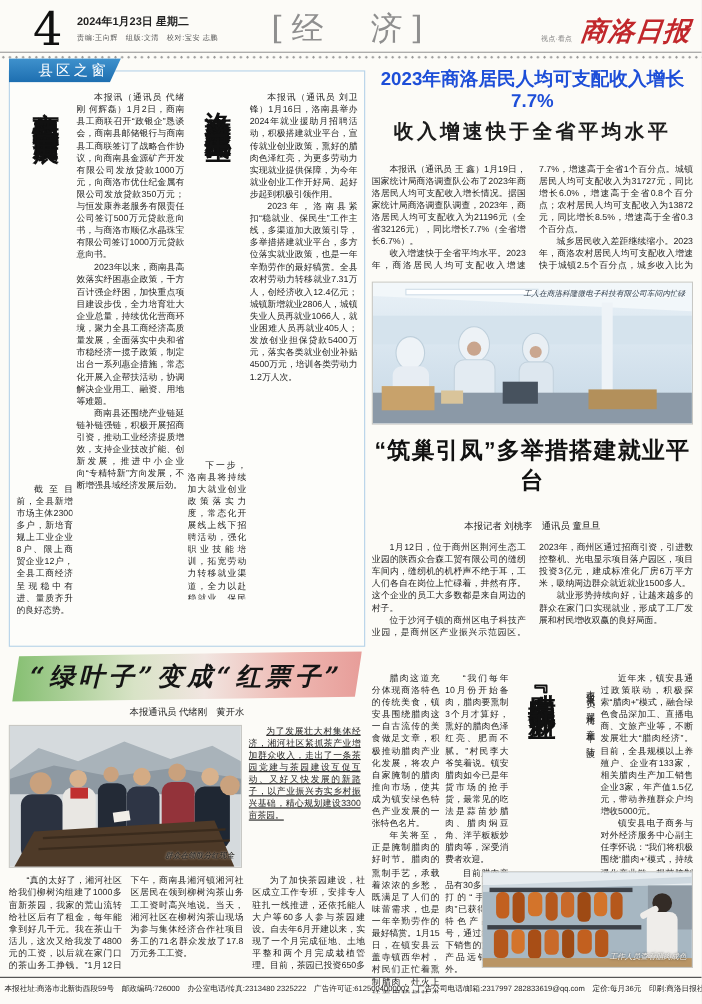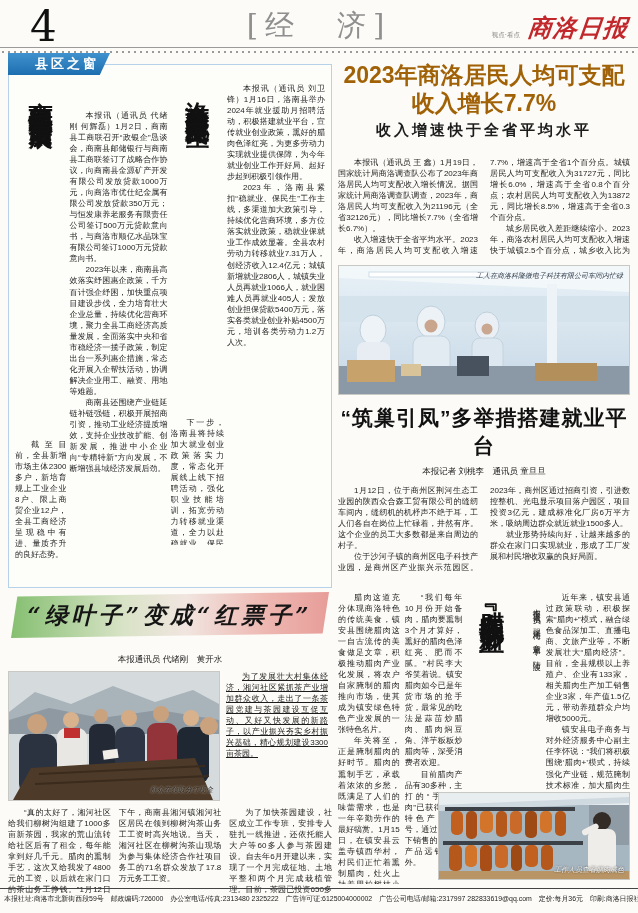--- a/index.html
+++ b/index.html
@@ -21,75 +21,79 @@
     background-image:radial-gradient(circle,#9a9a9a 1px,transparent 1.2px); background-size:6px 4px; background-repeat:repeat-x; }
 
   
   .body-txt p { font-size:8px; line-height:1.38; text-align:justify; text-indent:2em; color:#1e1e1e; }
   .clip { overflow:hidden; }
   .v-head { writing-mode:vertical-rl; text-orientation:upright; font-weight:900; color:#111; margin:0 auto; }
   .byline { text-align:center; font-size:8.5px; color:#222; }
 
   
   .leftbox { position:absolute; left:8px; top:64px; width:324px; height:524px; border:1px solid #b5d2e8; background:#fdfdfa; }
-  .banner { position:absolute; top:-12px; left:-1px; width:102px; height:22px; background:linear-gradient(#3f92cd,#1d6eb0); color:#fff; font-weight:bold; font-size:13px; letter-spacing:3px; display:flex; align-items:center; justify-content:center; clip-path:polygon(0 0,100% 0,90% 100%,0 100%);padding-left:16px; }
+  .banner { position:absolute; top:-12px; left:-1px; width:102px; height:22px; background:linear-gradient(#3f92cd,#1d6eb0); color:#fff; font-weight:normal; font-size:13px; letter-spacing:3px; display:flex; align-items:center; justify-content:center; clip-path:polygon(0 0,100% 0,90% 100%,0 100%);padding-left:16px; }
   .leftbox .cols { display:flex; gap:3px; padding:18px 6px 6px 6px; height:100%; }
-  .colA { width:52px; } .colB { width:99px;margin-top:27px; } .colC { width:54px; } .colD { width:99px; }
+  .colA { width:52px; } .colB { width:99px; } .colC { width:54px; } .colD { width:99px; }
   .colA .v-head { font-size:24px; height:352px; letter-spacing:2px; }
   .colC .v-head { font-size:24px; height:330px; letter-spacing:2px; }
   .under-txt { margin-top:4px; height:128px; overflow:hidden; }
   .colB, .colD { height:498px; }
 
   
   .righttop { position:absolute; left:338px; top:62px; width:292px; height:526px; }
-  .inc-head { font-size:23px; font-weight:900; text-align:center; line-height:1.2; color:#a16207; }
-  .inc-sub { font-size:15px; font-weight:700; text-align:center; margin-top:4px; letter-spacing:3px; font-family:"DejaVu Serif",serif; }
+  .inc-head { font-size:17px; font-weight:900; text-align:center; line-height:1.2; color:#1d4ed8; }
+  .inc-sub { font-size:18px; font-weight:700; text-align:center; margin-top:4px; letter-spacing:3px; font-family:"DejaVu Serif",serif; }
   .inc-body { margin-top:17px; column-count:2; column-gap:12px; height:102px; overflow:hidden; }
   .photo { position:relative; border:1px solid #c8c8c4; }
   .photo1 { margin-top:6px; width:292px; height:130px; }
   .pcap { position:absolute; font-size:7px; font-style:italic; }
   .pcap1 { top:5px; right:6px; color:#2e3d4c; text-shadow:0 0 2px #fff; }
   .jobs-head { margin-top:9px; font-size:21px; font-weight:900; text-align:center; letter-spacing:1px; color:#111; }
-  .jobs-by { margin-top:6px; }
+  .jobs-by { margin-top:22px; }
   .jobs-body { margin-top:7px; column-count:2; column-gap:12px; height:186px; overflow:hidden; }
 
   
   .botleft { position:absolute; left:8px; top:592px; width:324px; height:292px; }
   .grad-banner { width:318px; height:46px; margin:0 auto; background:linear-gradient(90deg,#85bf71,#d8e3c6 35%,#f1e5e0 55%,#eeb7b1 80%,#e79d99); clip-path:polygon(2% 10%,100% 0,98% 90%,0 100%); display:flex; align-items:center; justify-content:center; }
   .grad-banner .t { font-family:"DejaVu Serif",serif; font-style:italic; font-weight:bold; font-size:23px; letter-spacing:4px; color:#151515; }
-  .tea-by { margin-top:16px; }
+  .tea-by { margin-top:4px; }
   .tea-row { display:flex; gap:6px; margin-top:5px;text-decoration:underline; }
   .photo2 { width:212px; height:130px; flex:none; }
   .pcap2 { bottom:5px; right:6px; color:#1b1b1b; text-shadow:0 0 2px #e8e4da; }
   .tea-side { width:102px; height:130px; overflow:hidden; }
   .tea-bottom { margin-top:6px; column-count:3; column-gap:8px; height:98px; overflow:hidden; }
 
   
   .botright { position:absolute; left:338px; top:592px; width:292px; height:292px; }
-  .br-cols { display:flex; gap:5px; height:292px; }
+  .br-cols { display:flex; gap:5px; height:292px;margin-top:19px; }
   .bcol1 { width:63px; height:292px; }
   .bcol2 { width:59px; height:292px; }
   .bacon-headwrap { width:52px; display:flex; flex-direction:column; align-items:center; }
   .bacon-head { font-size:25px; height:252px; letter-spacing:2px; }
   .bacon-by { writing-mode:vertical-rl; text-orientation:upright; font-size:8px; letter-spacing:2px; color:#222; width:18px; height:230px; margin-top:10px; }
   .bcol3 { width:86px; height:198px; }
   .photo3 { position:absolute; right:0; bottom:4px; width:192px; height:88px; }
   .pcap3 { bottom:4px; right:5px; color:#f6f4ef; text-shadow:0 0 2px #2a2a2a; }
 
   
   .foot-rule { position:absolute; left:0; top:888px; width:638px; border-top:1px solid #444; }
   .footer { position:absolute; left:4px; top:894px; width:630px; font-size:7px; color:#222; white-space:nowrap; transform:scaleX(.99); transform-origin:left; }
 </style>
 </head>
 <body>
 
 <div class="page">
 
   <div class="hdr">
     <div class="pagenum">4</div>
+    <div class="dateblk">
+      <div class="d">2024年1月23日 星期二</div>
+      <div class="c">责编:王向辉　组版:文清　校对:宝安 志鹏</div>
+    </div>
     <div class="section">[经　济]</div>
     <div class="note">视点·看点</div>
     <div class="masthead">商洛日报</div>
     <div class="rule-solid"></div>
     <div class="rule-dots"></div>
   </div>
 
   <div class="leftbox">
     <div class="banner">县区之窗</div>
     <div class="cols">
@@ -105,21 +109,21 @@
         <p>商南县还围绕产业链延链补链强链，积极开展招商引资，推动工业经济提质增效，支持企业技改扩能、创新发展，推进中小企业向“专精特新”方向发展，不断增强县域经济发展后劲。</p>
       </div>
       <div class="colC">
         <div class="v-head">洛南多措并举稳就业保民生</div>
         <div class="under-txt body-txt clip">
           <p>下一步，洛南县将持续加大就业创业政策落实力度，常态化开展线上线下招聘活动，强化职业技能培训，拓宽劳动力转移就业渠道，全力以赴稳就业、保民生、促发展。</p>
         </div>
       </div>
       <div class="colD body-txt clip">
         <p>本报讯（通讯员 刘卫锋）1月16日，洛南县举办2024年就业援助月招聘活动，积极搭建就业平台，宣传就业创业政策，熏好的腊肉色泽红亮，为更多劳动力实现就业提供保障，为今年就业创业工作开好局、起好步起到积极引领作用。</p>
-        <p>2023年，洛南县紧扣“稳就业、保民生”工作主线，多渠道加大政策引导，持续优化营商环境，多方位落实就业政策，稳就业保就业工作成效显著。全县农村劳动力转移就业7.31万人，创经济收入12.4亿元；城镇新增就业2806人，城镇失业人员再就业1066人，就业困难人员再就业405人；发放创业担保贷款5400万元，落实各类就业创业补贴4500万元，培训各类劳动力1.2万人次。</p>
+        <p>2023年，洛南县紧扣“稳就业、保民生”工作主线，多渠道加大政策引导，多举措搭建就业平台，多方位落实就业政策，也是一年辛勤劳作的最好犒赏。全县农村劳动力转移就业7.31万人，创经济收入12.4亿元；城镇新增就业2806人，城镇失业人员再就业1066人，就业困难人员再就业405人；发放创业担保贷款5400万元，落实各类就业创业补贴4500万元，培训各类劳动力1.2万人次。</p>
       </div>
     </div>
   </div>
 
   <div class="righttop">
     <div class="inc-head">2023年商洛居民人均可支配收入增长7.7%</div>
     <div class="inc-sub">收入增速快于全省平均水平</div>
     <div class="inc-body body-txt">
       <p>本报讯（通讯员 王 鑫）1月19日，国家统计局商洛调查队公布了2023年商洛居民人均可支配收入增长情况。据国家统计局商洛调查队调查，2023年，商洛居民人均可支配收入为21196元（全省32126元），同比增长7.7%（全省增长6.7%）。</p>
       <p>收入增速快于全省平均水平。2023年，商洛居民人均可支配收入增速7.7%，增速高于全省1个百分点。城镇居民人均可支配收入为31727元，同比增长6.0%，增速高于全省0.8个百分点；农村居民人均可支配收入为13872元，同比增长8.5%，增速高于全省0.3个百分点。</p>
@@ -196,21 +200,21 @@
           <line x1="26" y1="112" x2="200" y2="104" stroke="#3a2b1d" stroke-width="2"></line>
           <rect x="94" y="78" width="15" height="9" fill="#f2efe8" transform="rotate(-8 100 82)"></rect>
         </svg>
         <div class="pcap pcap2">群众在领取分红现金</div>
       </div>
       <div class="tea-side body-txt clip">
         <p>为了发展壮大村集体经济，湘河社区紧抓茶产业增加群众收入，走出了一条茶园党建与茶园建设互促互动、又好又快发展的新路子，以产业振兴夯实乡村振兴基础，精心规划建设3300亩茶园。</p>
       </div>
     </div>
     <div class="tea-bottom body-txt">
-      <p>“真的太好了，湘河社区给我们柳树沟组建了1000多亩新茶园，我家的荒山流转给社区后有了租金，每年能拿到好几千元。腊肉的熏制手艺，这次又给我发了4800元的工资，以后就在家门口的茶山务工挣钱。”1月12日下午，商南县湘河镇湘河社区居民在领到柳树沟茶山务工工资时高兴地说。当天，湘河社区在柳树沟茶山现场为参与集体经济合作社项目务工的71名群众发放了17.8万元务工工资。</p>
+      <p>“真的太好了，湘河社区给我们柳树沟组建了1000多亩新茶园，我家的荒山流转给社区后有了租金，每年能拿到好几千元。我在茶山干活儿，这次又给我发了4800元的工资，以后就在家门口的茶山务工挣钱。”1月12日下午，商南县湘河镇湘河社区居民在领到柳树沟茶山务工工资时高兴地说。当天，湘河社区在柳树沟茶山现场为参与集体经济合作社项目务工的71名群众发放了17.8万元务工工资。</p>
       <p>为了加快茶园建设，社区成立工作专班，安排专人驻扎一线推进，还依托能人大户等60多人参与茶园建设。自去年6月开建以来，实现了一个月完成征地、土地平整和两个月完成栽植管理。目前，茶园已投资650多万元，建园1200亩，栽植茶苗龙井43号等500多万株，新修茶园道路8.5公里，硬化2.6公里，解决180多人就业，累计发放务工资金210多万元，兑付分红资金160户13.6万元，带动群众增收18.5万元，有效发挥了茶产业的带动效益，坚定了群众发展茶产业的信心。</p>
     </div>
   </div>
 
   <div class="botright">
     <div class="br-cols">
       <div class="bcol1 body-txt clip">
         <p>腊肉这道充分体现商洛特色的传统美食，镇安县围绕腊肉这一自古流传的美食做足文章，积极推动腊肉产业化发展，将农户自家腌制的腊肉推向市场，使其成为镇安绿色特色产业发展的一张特色名片。</p>
         <p>年关将至，正是腌制腊肉的好时节。腊肉的熏制手艺，承载着浓浓的乡愁，既满足了人们的味蕾需求，也是一年辛勤劳作的最好犒赏。1月15日，在镇安县云盖寺镇西华村，村民们正忙着熏制腊肉，灶火上挂着用柏树枝小火慢熏的腌肉，浓浓的腊香弥漫开来。</p>
       </div>

